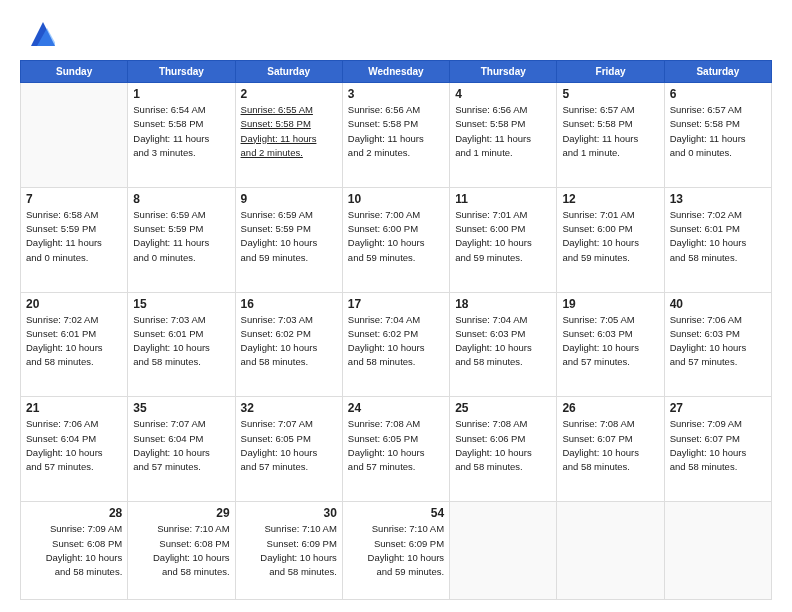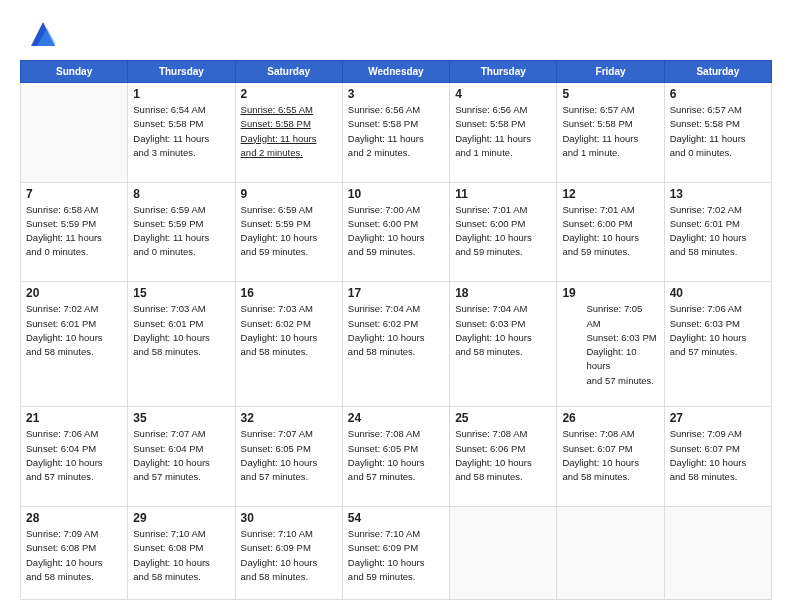--- a/index.html
+++ b/index.html
@@ -74,20 +74,21 @@
       font-size: 12px;
       font-weight: bold;
       margin-bottom: 2px;
       display: block;
     }
     .day-info {
       line-height: 1.5;
     }
     .last-row td {
       height: 80px;
+      text-align: right;
     }
   </style>
 </head>
 <body>
 
 <div class="page">
   <div class="header">
     <div class="logo">
       <div>
         <div style="font-size:20px;font-weight:bold;color:#1a1a1a;line-height:1.15;"></div>
@@ -244,21 +245,21 @@
           </td>
           <td>
             <span class="day-number">18</span>
             <div class="day-info" style="white-space: pre-line;">Sunrise: 7:04 AM
 Sunset: 6:03 PM
 Daylight: 10 hours
 and 58 minutes.</div>
           </td>
           <td>
             <span class="day-number">19</span>
-            <div class="day-info" style="white-space: pre-line; margin-left: 24px;">Sunrise: 7:05 AM
+            <div class="day-info" style="white-space: pre-line;">Sunrise: 7:05 AM
 Sunset: 6:03 PM
 Daylight: 10 hours
 and 57 minutes.</div>
           </td>
           <td>
             <span class="day-number">40</span>
             <div class="day-info" style="white-space: pre-line;">Sunrise: 7:06 AM
 Sunset: 6:03 PM
 Daylight: 10 hours
 and 57 minutes.</div>

